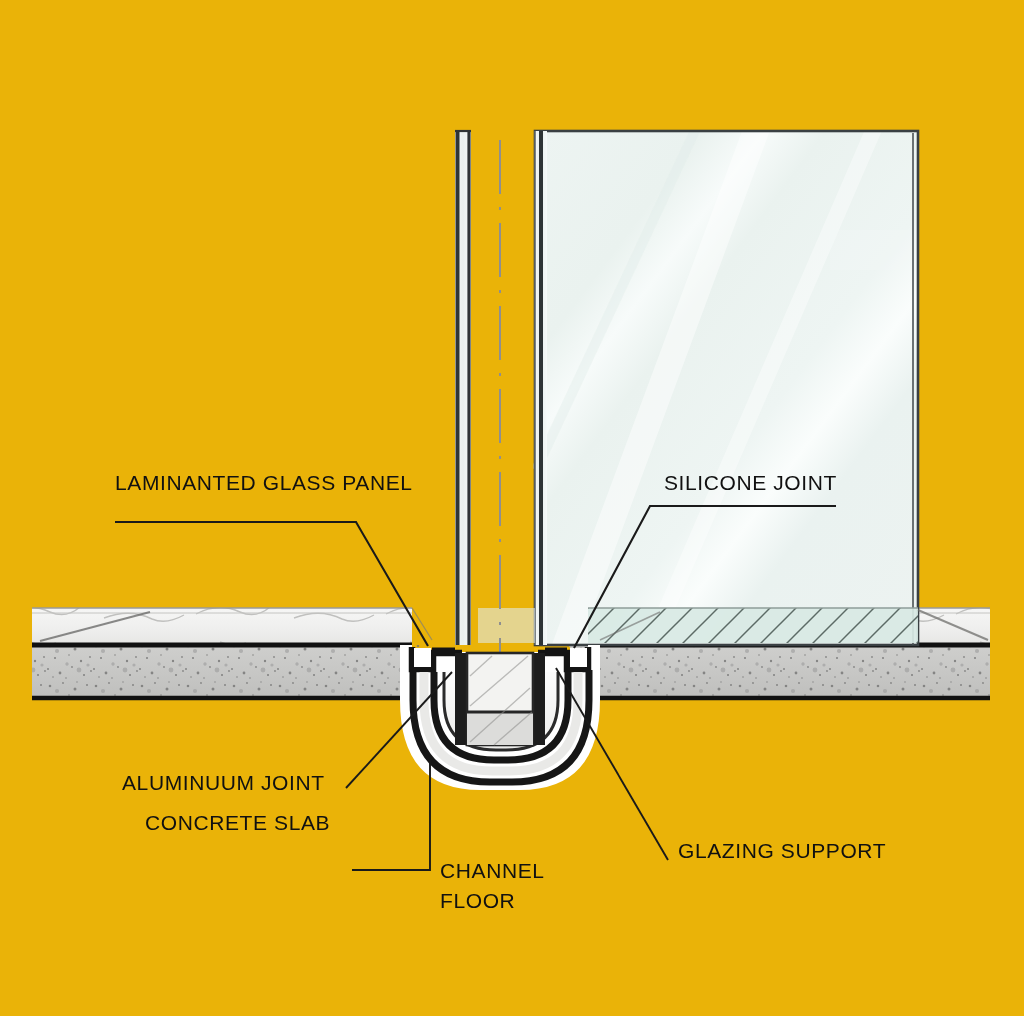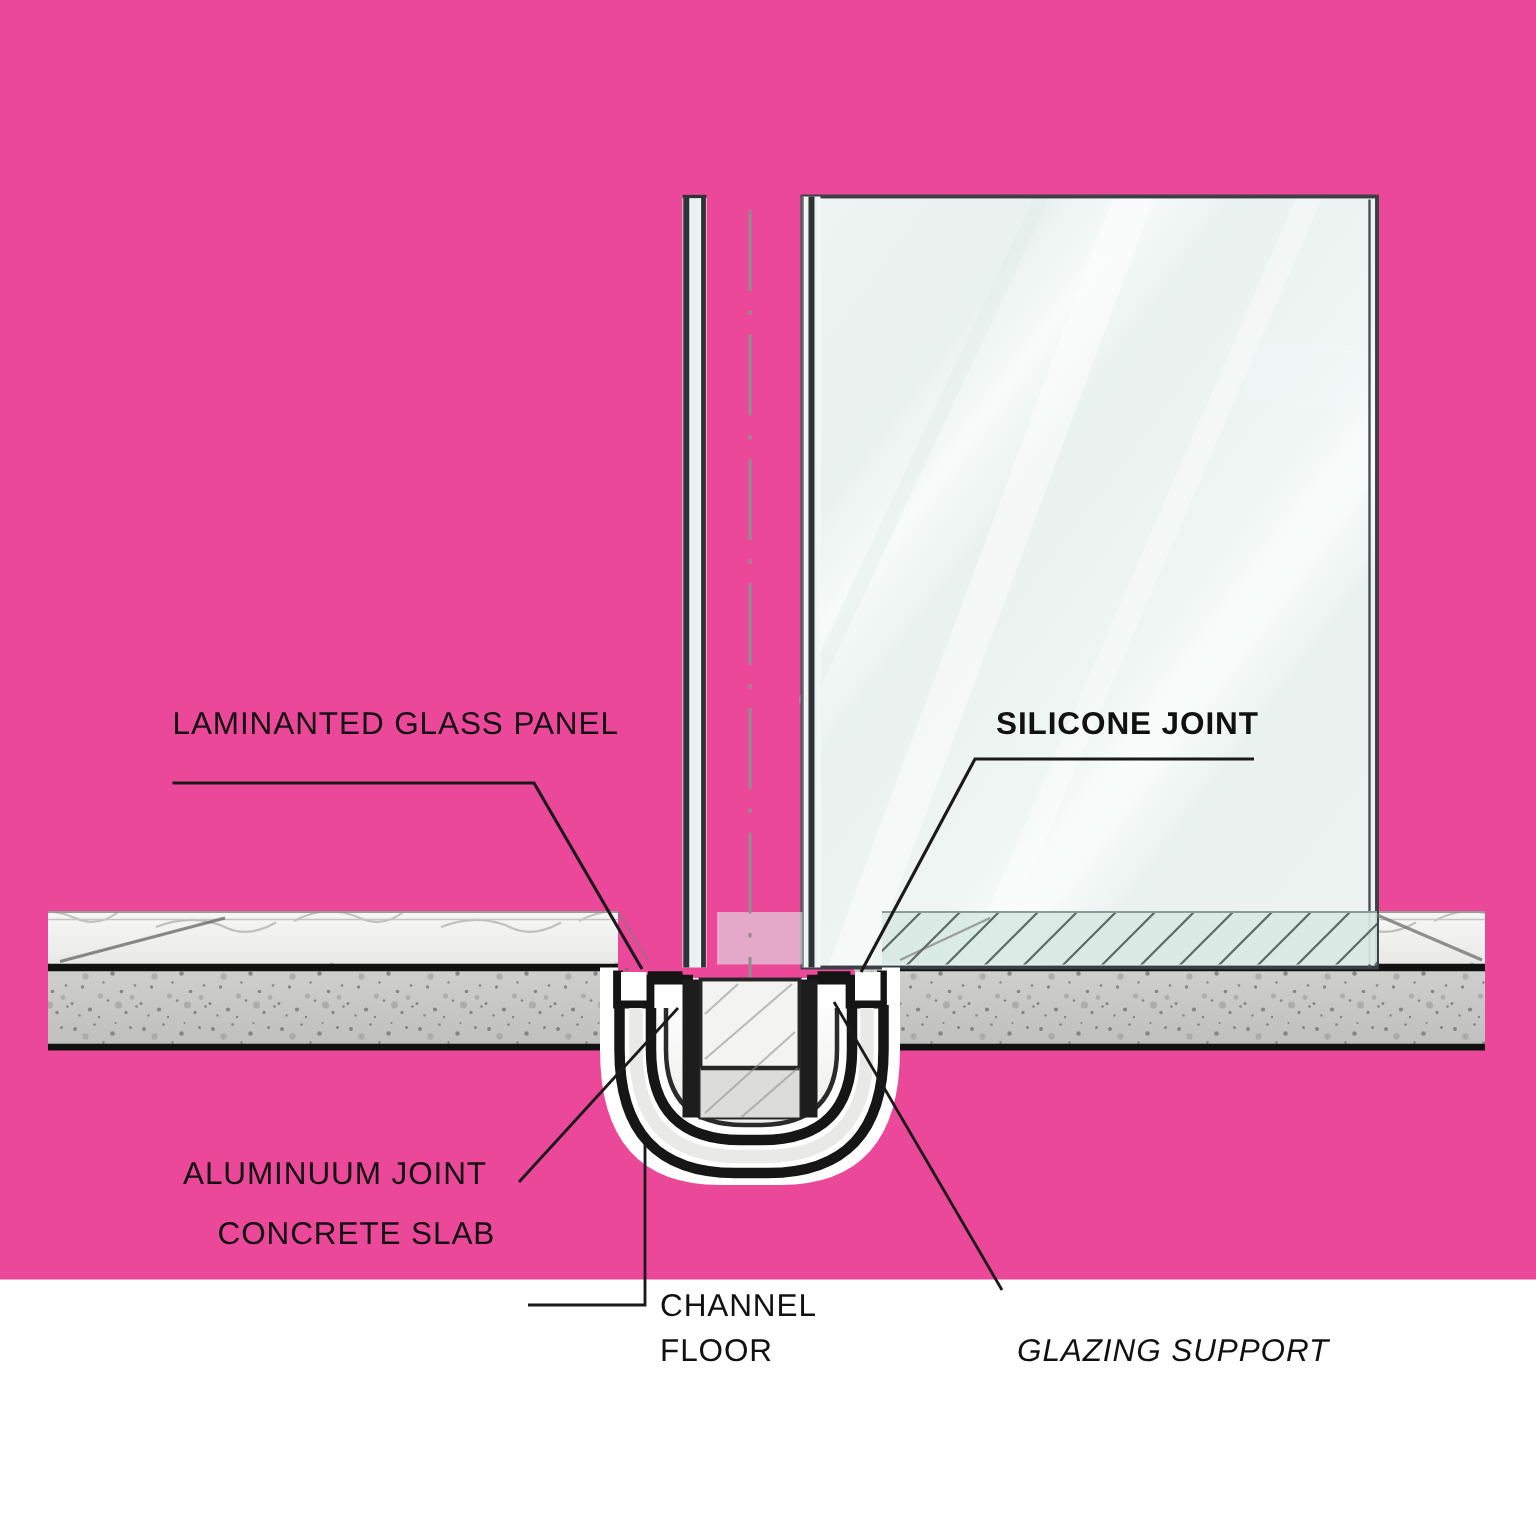--- a/index.html
+++ b/index.html
@@ -1,19 +1,19 @@
 <!DOCTYPE html>
 <html><head>
 <meta charset="utf-8">
 <title>Glass Panel Floor Channel Detail</title>
 <style>
   html,body{margin:0;padding:0;background:#ffffff;}
   body{width:1024px;height:1024px;overflow:hidden;
        font-family:"Liberation Sans","DejaVu Sans",sans-serif;}
-  #sheet{position:relative;width:1024px;height:853px;background:#ec4899;}
+  #sheet{position:relative;width:1024px;height:1016px;background:#eab308;}
   #drawing{position:absolute;left:0;top:0;width:1024px;height:1024px;}
   .lbl{position:absolute;color:#111111;font-size:21px;letter-spacing:0.6px;
        line-height:25px;white-space:pre;font-family:"Liberation Sans","DejaVu Sans",sans-serif;}
 </style>
 </head>
 <body>
 
 <div id="sheet">
 
   <svg id="drawing" viewBox="0 0 1024 1024">
@@ -268,24 +268,24 @@
       <path d="M 836 506 L 650 506 L 574 648"></path>
       <path d="M 346 788 L 452 672" stroke-width="1.9"></path>
       <path d="M 352 870 L 430 870 L 430 760" stroke-width="1.9"></path>
       <path d="M 668 860 L 556 668" stroke-width="1.9"></path>
     </g>
 
   </svg>
 
   <div class="lbl" style="left:115px; top:470px;">LAMINANTED GLASS PANEL</div>
 
-  <div class="lbl" style="left:664px; top:470px;font-weight:bold;">SILICONE JOINT</div>
+  <div class="lbl" style="left:664px; top:470px;">SILICONE JOINT</div>
 
   <div class="lbl" style="left:122px; top:770px;">ALUMINUUM JOINT</div>
 
   <div class="lbl" style="left:145px; top:810px;">CONCRETE SLAB</div>
 
   <div class="lbl" style="left:440px; top:858px;">CHANNEL</div>
   <div class="lbl" style="left:440px; top:888px;">FLOOR</div>
 
-  <div class="lbl" style="left:678px; top:888px;font-style:italic;">GLAZING SUPPORT</div>
+  <div class="lbl" style="left:678px; top:838px;">GLAZING SUPPORT</div>
 
 </div>
 
 </body></html>

